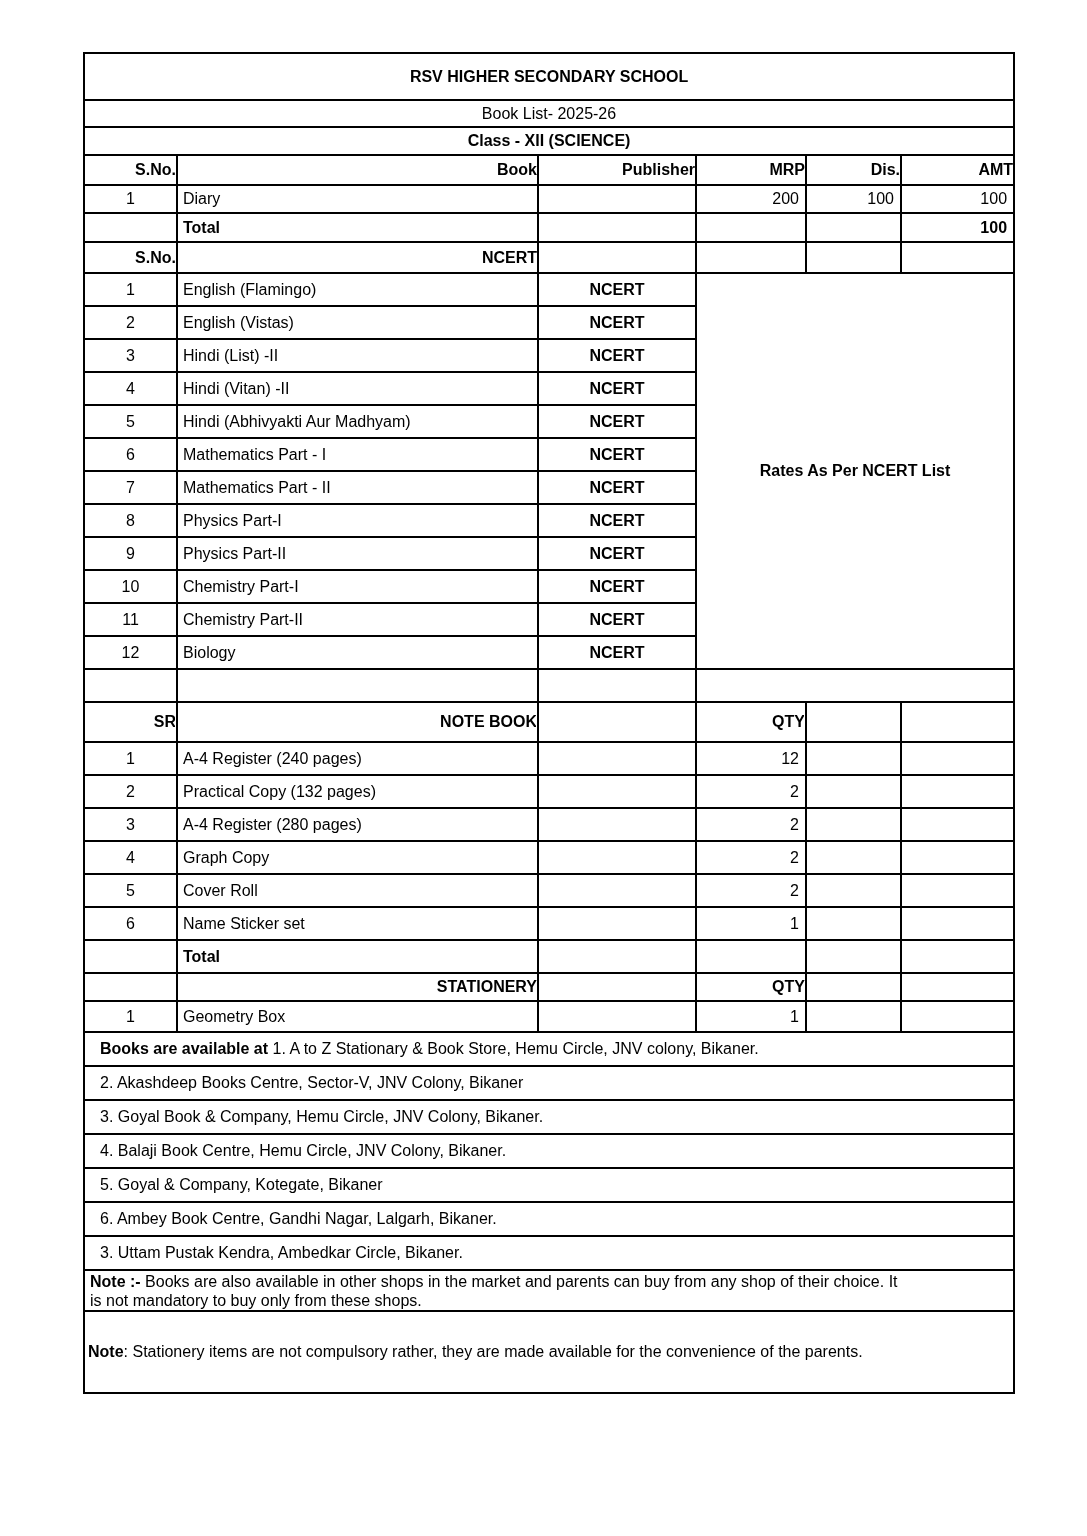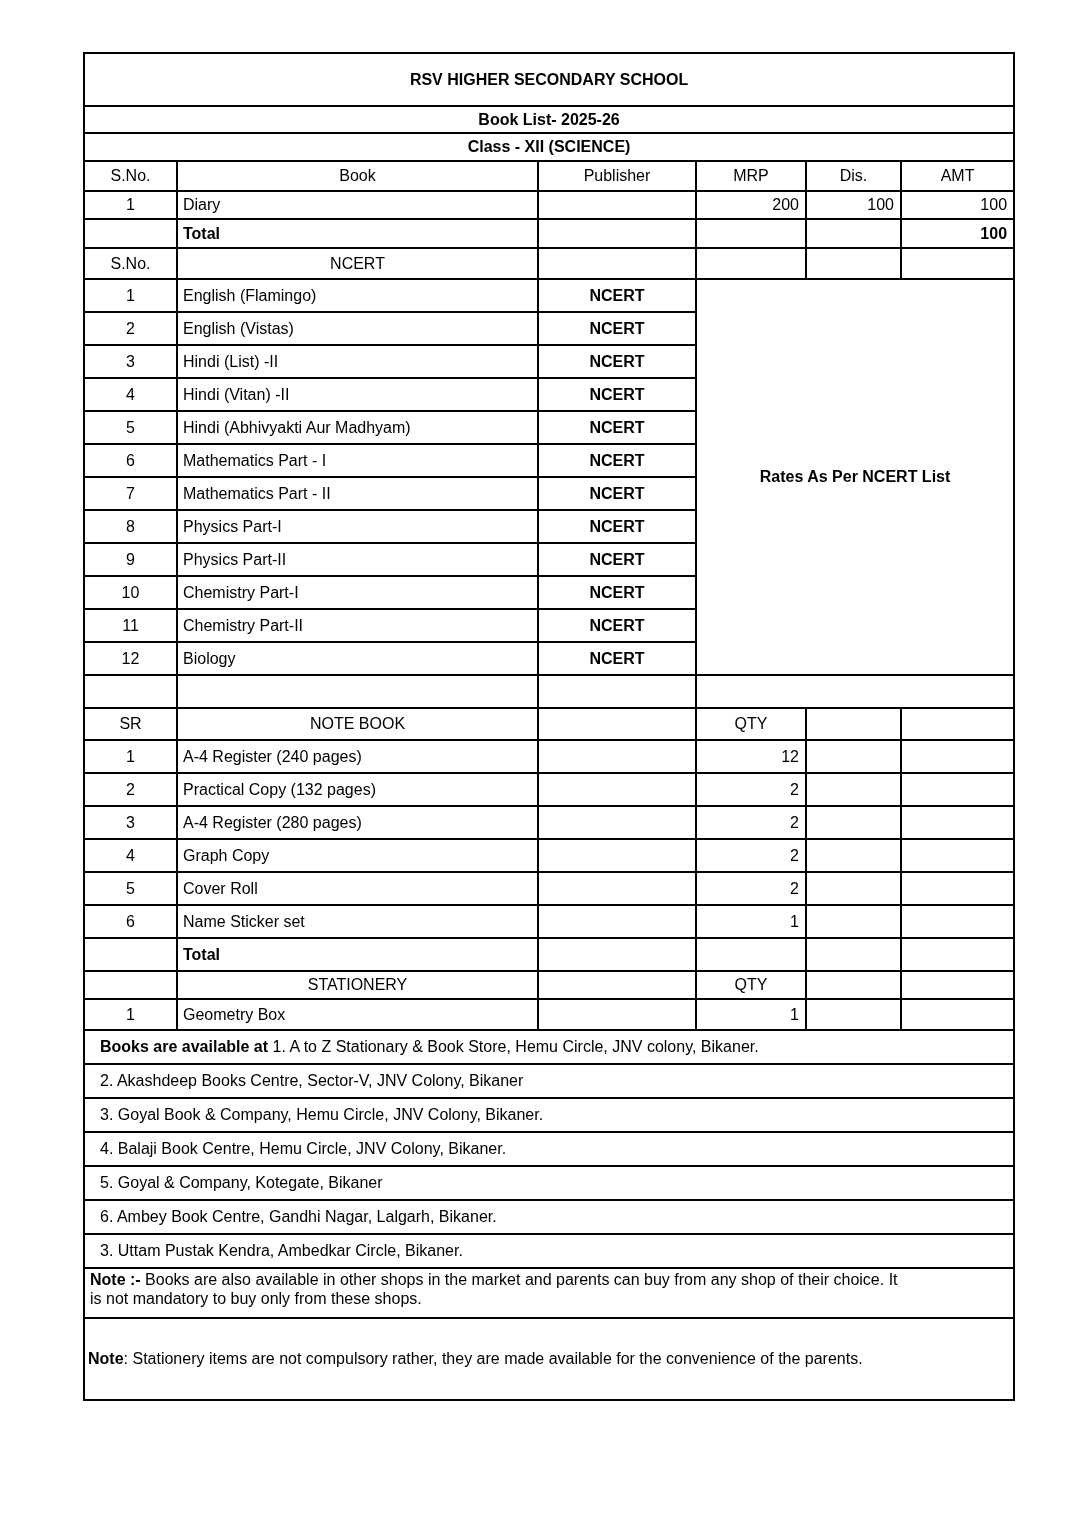--- a/index.html
+++ b/index.html
@@ -20,40 +20,40 @@
     border-collapse: collapse;
     table-layout: fixed;
   }
   table.doc td {
     border: 2px solid #000000;
     font-size: 16px;
     vertical-align: middle;
     overflow: hidden;
     white-space: nowrap;
   }
-  td.title-cell { height: 53px; text-align: center; font-weight: bold; font-size: 22px; }
-  td.sub-cell   { height: 27px; text-align: center; font-weight: bold; font-size: 17px; }
+  td.title-cell { height: 47px; text-align: center; font-weight: bold; font-size: 22px; }
+  td.sub-cell   { height: 27px; text-align: center; font-weight: normal; font-size: 17px; }
   td.class-cell { height: 28px; text-align: center; font-weight: bold; font-size: 17px; white-space: pre; }
-  td.colhead    { height: 30px; text-align: center; font-weight: normal; }
+  td.colhead    { height: 30px; text-align: right; font-weight: bold; }
   td.sn  { text-align: center; }
   td.bk  { text-align: left; padding-left: 5px; border-radius: 13px; }
   td.pub { text-align: center; font-weight: bold; }
   td.num { text-align: right; padding-right: 6px; }
   td.bold { font-weight: bold; }
   tr.r28 td { height: 28px; }
   tr.r29 td { height: 29px; }
   tr.r31 td { height: 31px; }
-  tr.r32 td { height: 32px; border-radius: 6px; }
+  tr.r32 td { height: 40px; border-radius: 6px; }
   tr.r33 td { height: 33px; }
   td.rates-cell { text-align: center; font-weight: bold; font-size: 17px; }
   td.fullrow { height: 34px; text-align: left; padding-left: 15px; }
   td.note-cell {
     height: 40px;
     text-align: left;
-    padding: 1px 4px 9px 5px;
+    padding: 1px 4px 0 5px;
     line-height: 19px;
     vertical-align: top;
     white-space: normal;
     overflow: hidden;
   }
   td.final-note-cell {
     height: 82px;
     text-align: left;
     padding-left: 3px;
     white-space: normal;

